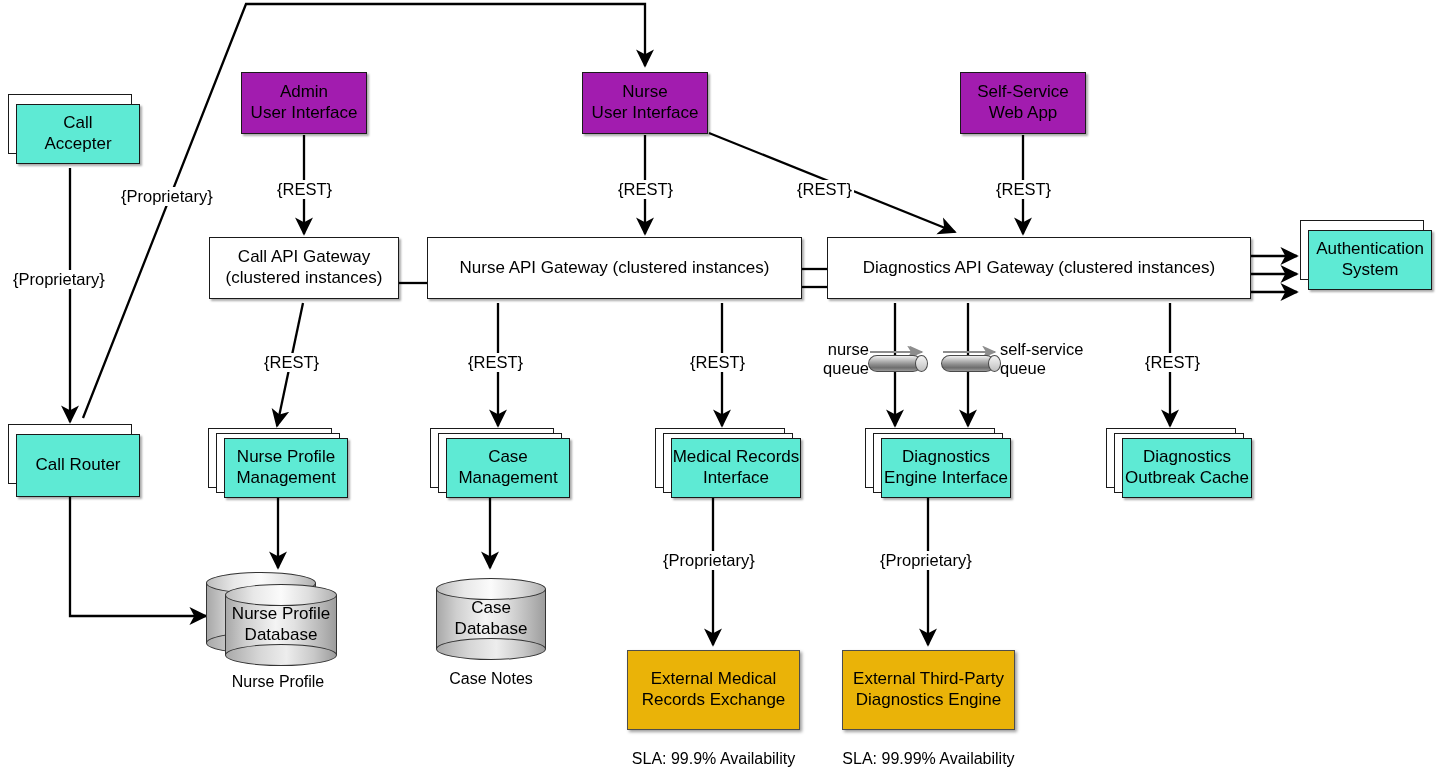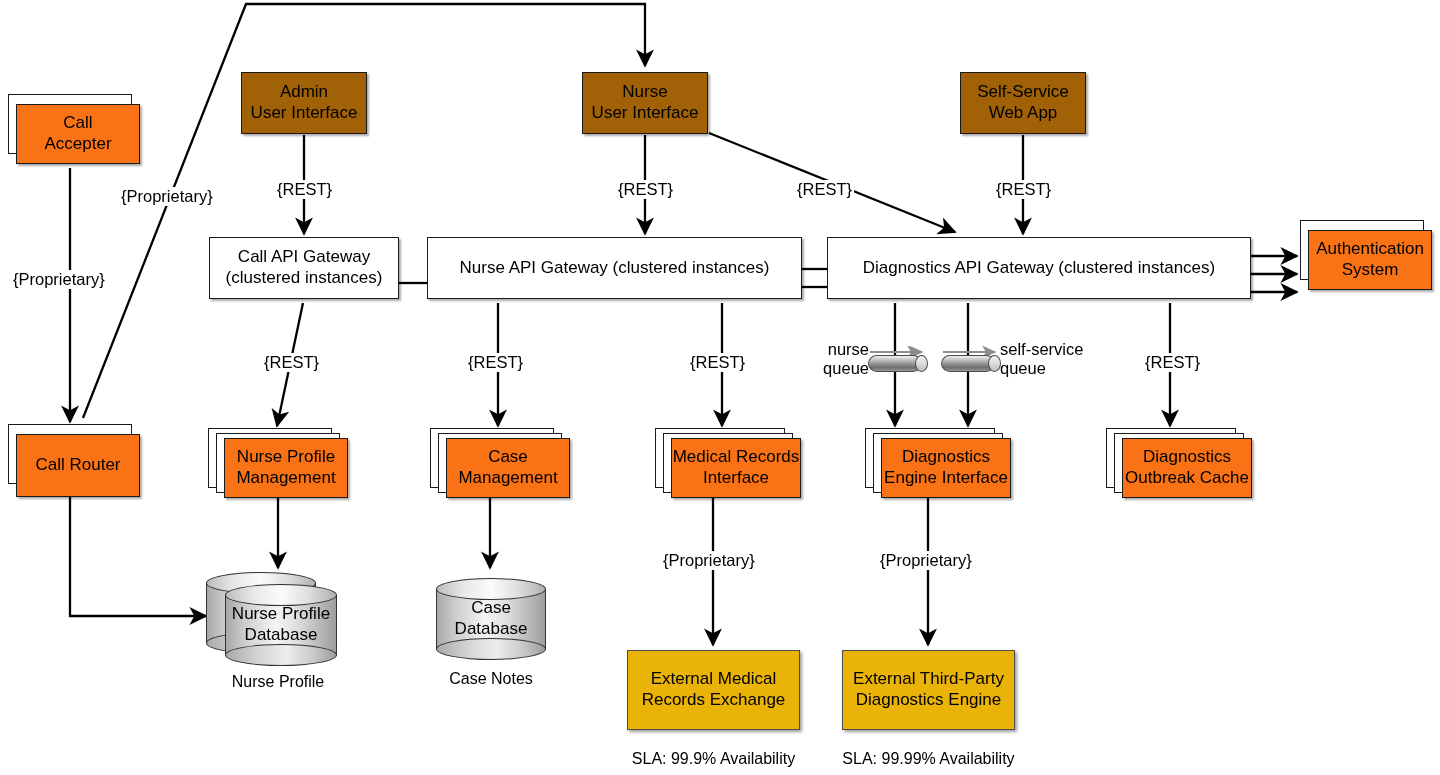--- a/index.html
+++ b/index.html
@@ -34,21 +34,21 @@
     display: flex;
     align-items: center;
     justify-content: center;
     text-align: center;
     line-height: 1.22;
     color: #000000;
     white-space: pre-line;
   }
   
   .box {
-    background: #a16207;
+    background: #a21caf;
     border: 1.6px solid #1a1a1a;
     font-size: 17px;
     box-shadow: 2px 2px 2px rgba(0,0,0,0.33);
   }
   
   .gateway {
     background: #ffffff;
     border: 1.6px solid #1a1a1a;
     font-size: 17px;
     box-shadow: 2px 2px 2px rgba(0,0,0,0.33);
@@ -68,21 +68,21 @@
     background: #ffffff;
     border: 1.6px solid #1a1a1a;
   }
   .stack .sheet.s1 { left: 0px;  top: 0px;  }
   .stack .sheet.s2 { left: 9px;  top: 5px;  }
   .stack .front {
     position: absolute;
     left: 17px;
     top: 10px;
     box-sizing: border-box;
-    background: #f97316;
+    background: #5eead4;
     border: 1.6px solid #1a1a1a;
     display: flex;
     align-items: center;
     justify-content: center;
     text-align: center;
     font-size: 17px;
     line-height: 1.22;
     white-space: pre-line;
     box-shadow: 2px 2px 2px rgba(0,0,0,0.33);
   }

